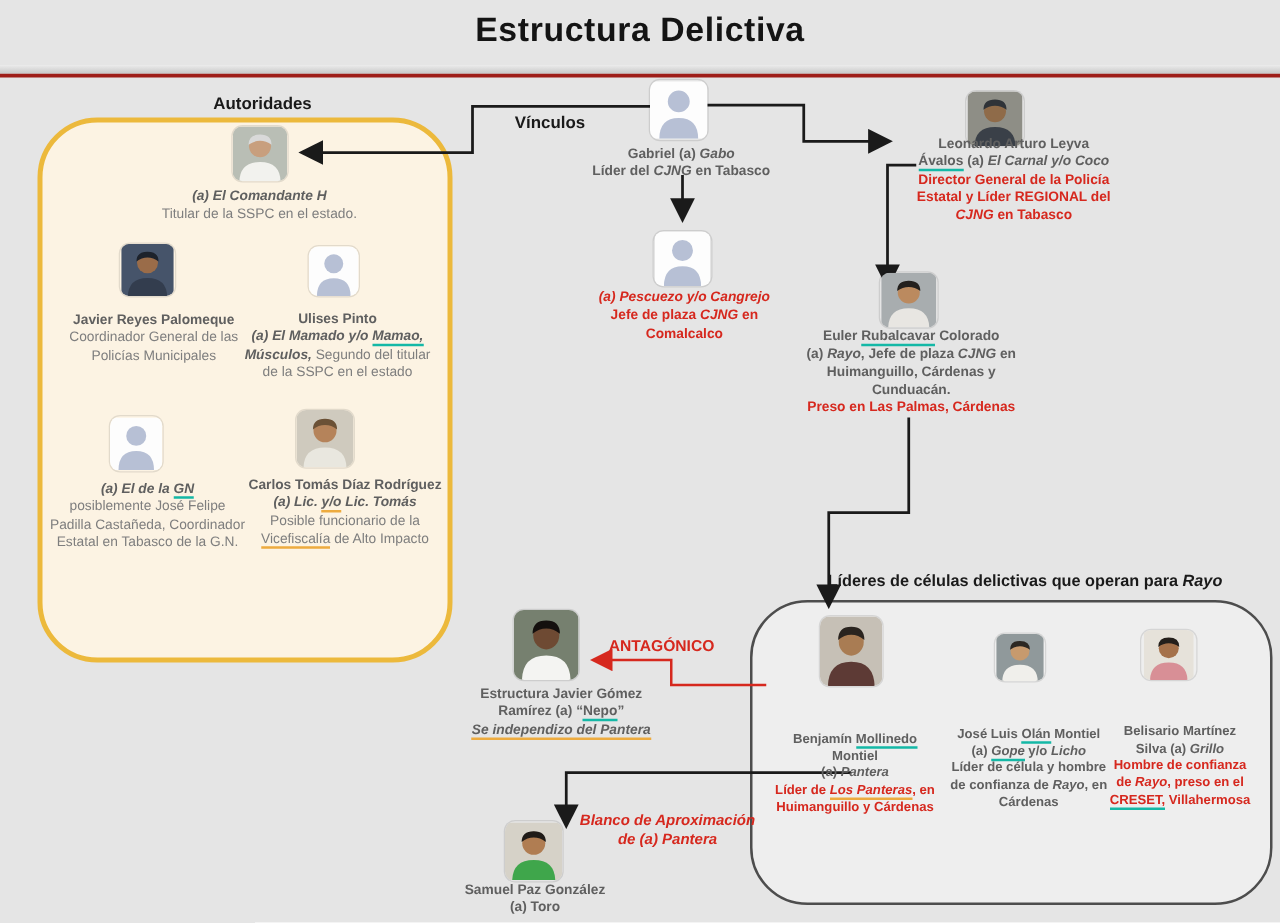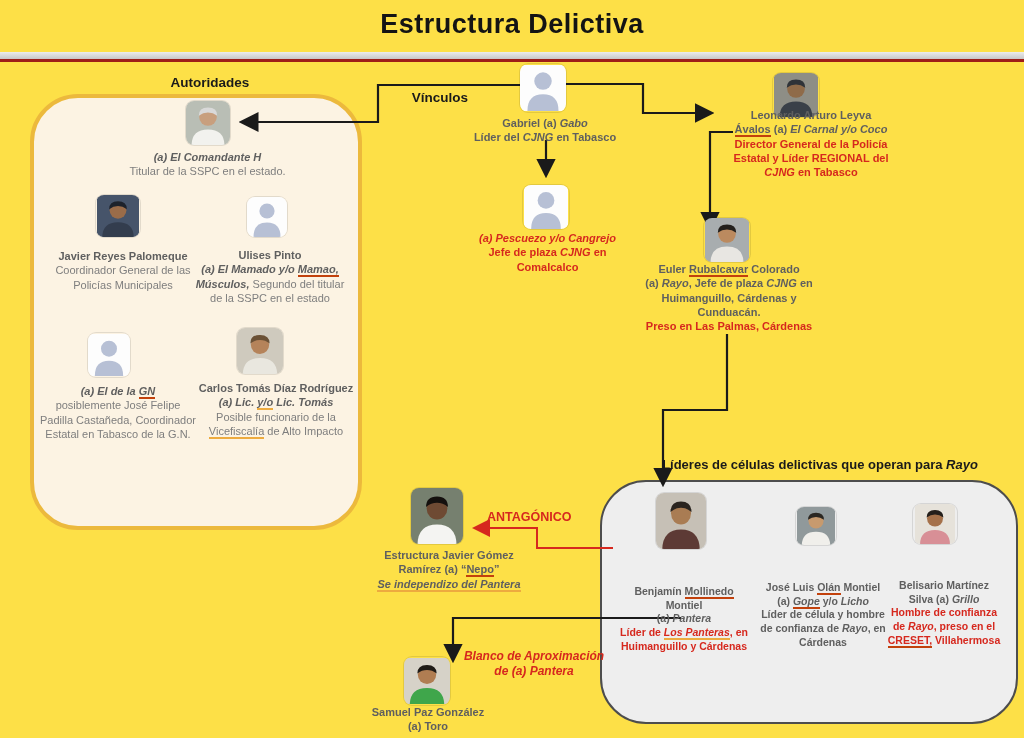--- a/index.html
+++ b/index.html
@@ -1,16 +1,16 @@
 <!DOCTYPE html>
 <html><head>
 <meta charset="utf-8">
 <style>
   html,body{margin:0;padding:0;background:#fff;font-family:"Liberation Sans",sans-serif;}
-  .canvas{position:relative;width:1024px;height:738px;background:#fde047;overflow:hidden;}
+  .canvas{position:relative;width:1024px;height:738px;background:#e5e5e5;overflow:hidden;}
 
   .title{position:absolute;top:9px;left:0;width:100%;text-align:center;
          font-size:27px;font-weight:bold;color:#141414;letter-spacing:.5px;z-index:3;}
   .bar-gray{position:absolute;top:52px;left:0;width:1024px;height:7px;
             background:linear-gradient(#ececec,#c7c7c7);z-index:1;}
   .bar-red{position:absolute;top:59px;left:0;width:1024px;height:3px;background:#9e1d18;z-index:1;}
 
   .box-yellow{position:absolute;left:30px;top:94px;width:332px;height:436px;box-sizing:border-box;
               border:4px solid #ecb93c;border-radius:48px;background:#fcf3e3;z-index:1;}
   .box-gray{position:absolute;left:600px;top:480px;width:418px;height:244px;box-sizing:border-box;
@@ -20,21 +20,21 @@
 
   .sec-label{position:absolute;font-weight:bold;color:#1a1a1a;font-size:13.5px;text-align:center;z-index:3;}
 
   .card{position:absolute;text-align:center;color:#5f5f5f;font-size:11px;line-height:1.3;
         font-weight:bold;z-index:3;}
   .card.sm{font-size:10.5px;margin-top:32px;}
   .ln{white-space:nowrap;}
   .rl{font-weight:normal;color:#7e7e7e;}
   .red{color:#d6281e;}
   .it{font-style:italic;}
-  .mk-r{border-bottom:2px solid #c2410c;}
+  .mk-r{border-bottom:2px solid #14b8a6;}
   .mk-o{border-bottom:2px solid #edab3f;}
   .lbl-red{position:absolute;color:#d6281e;font-weight:bold;z-index:3;text-align:center;}
 
   .avatar{position:absolute;border-radius:8px;overflow:hidden;z-index:3;
           box-shadow:0 0 0 1px rgba(0,0,0,.10);}
   .avatar svg{display:block;width:100%;height:100%;}
   .defs-hidden{position:absolute;width:0;height:0;overflow:hidden;}
 </style>
 </head>
 <body>

